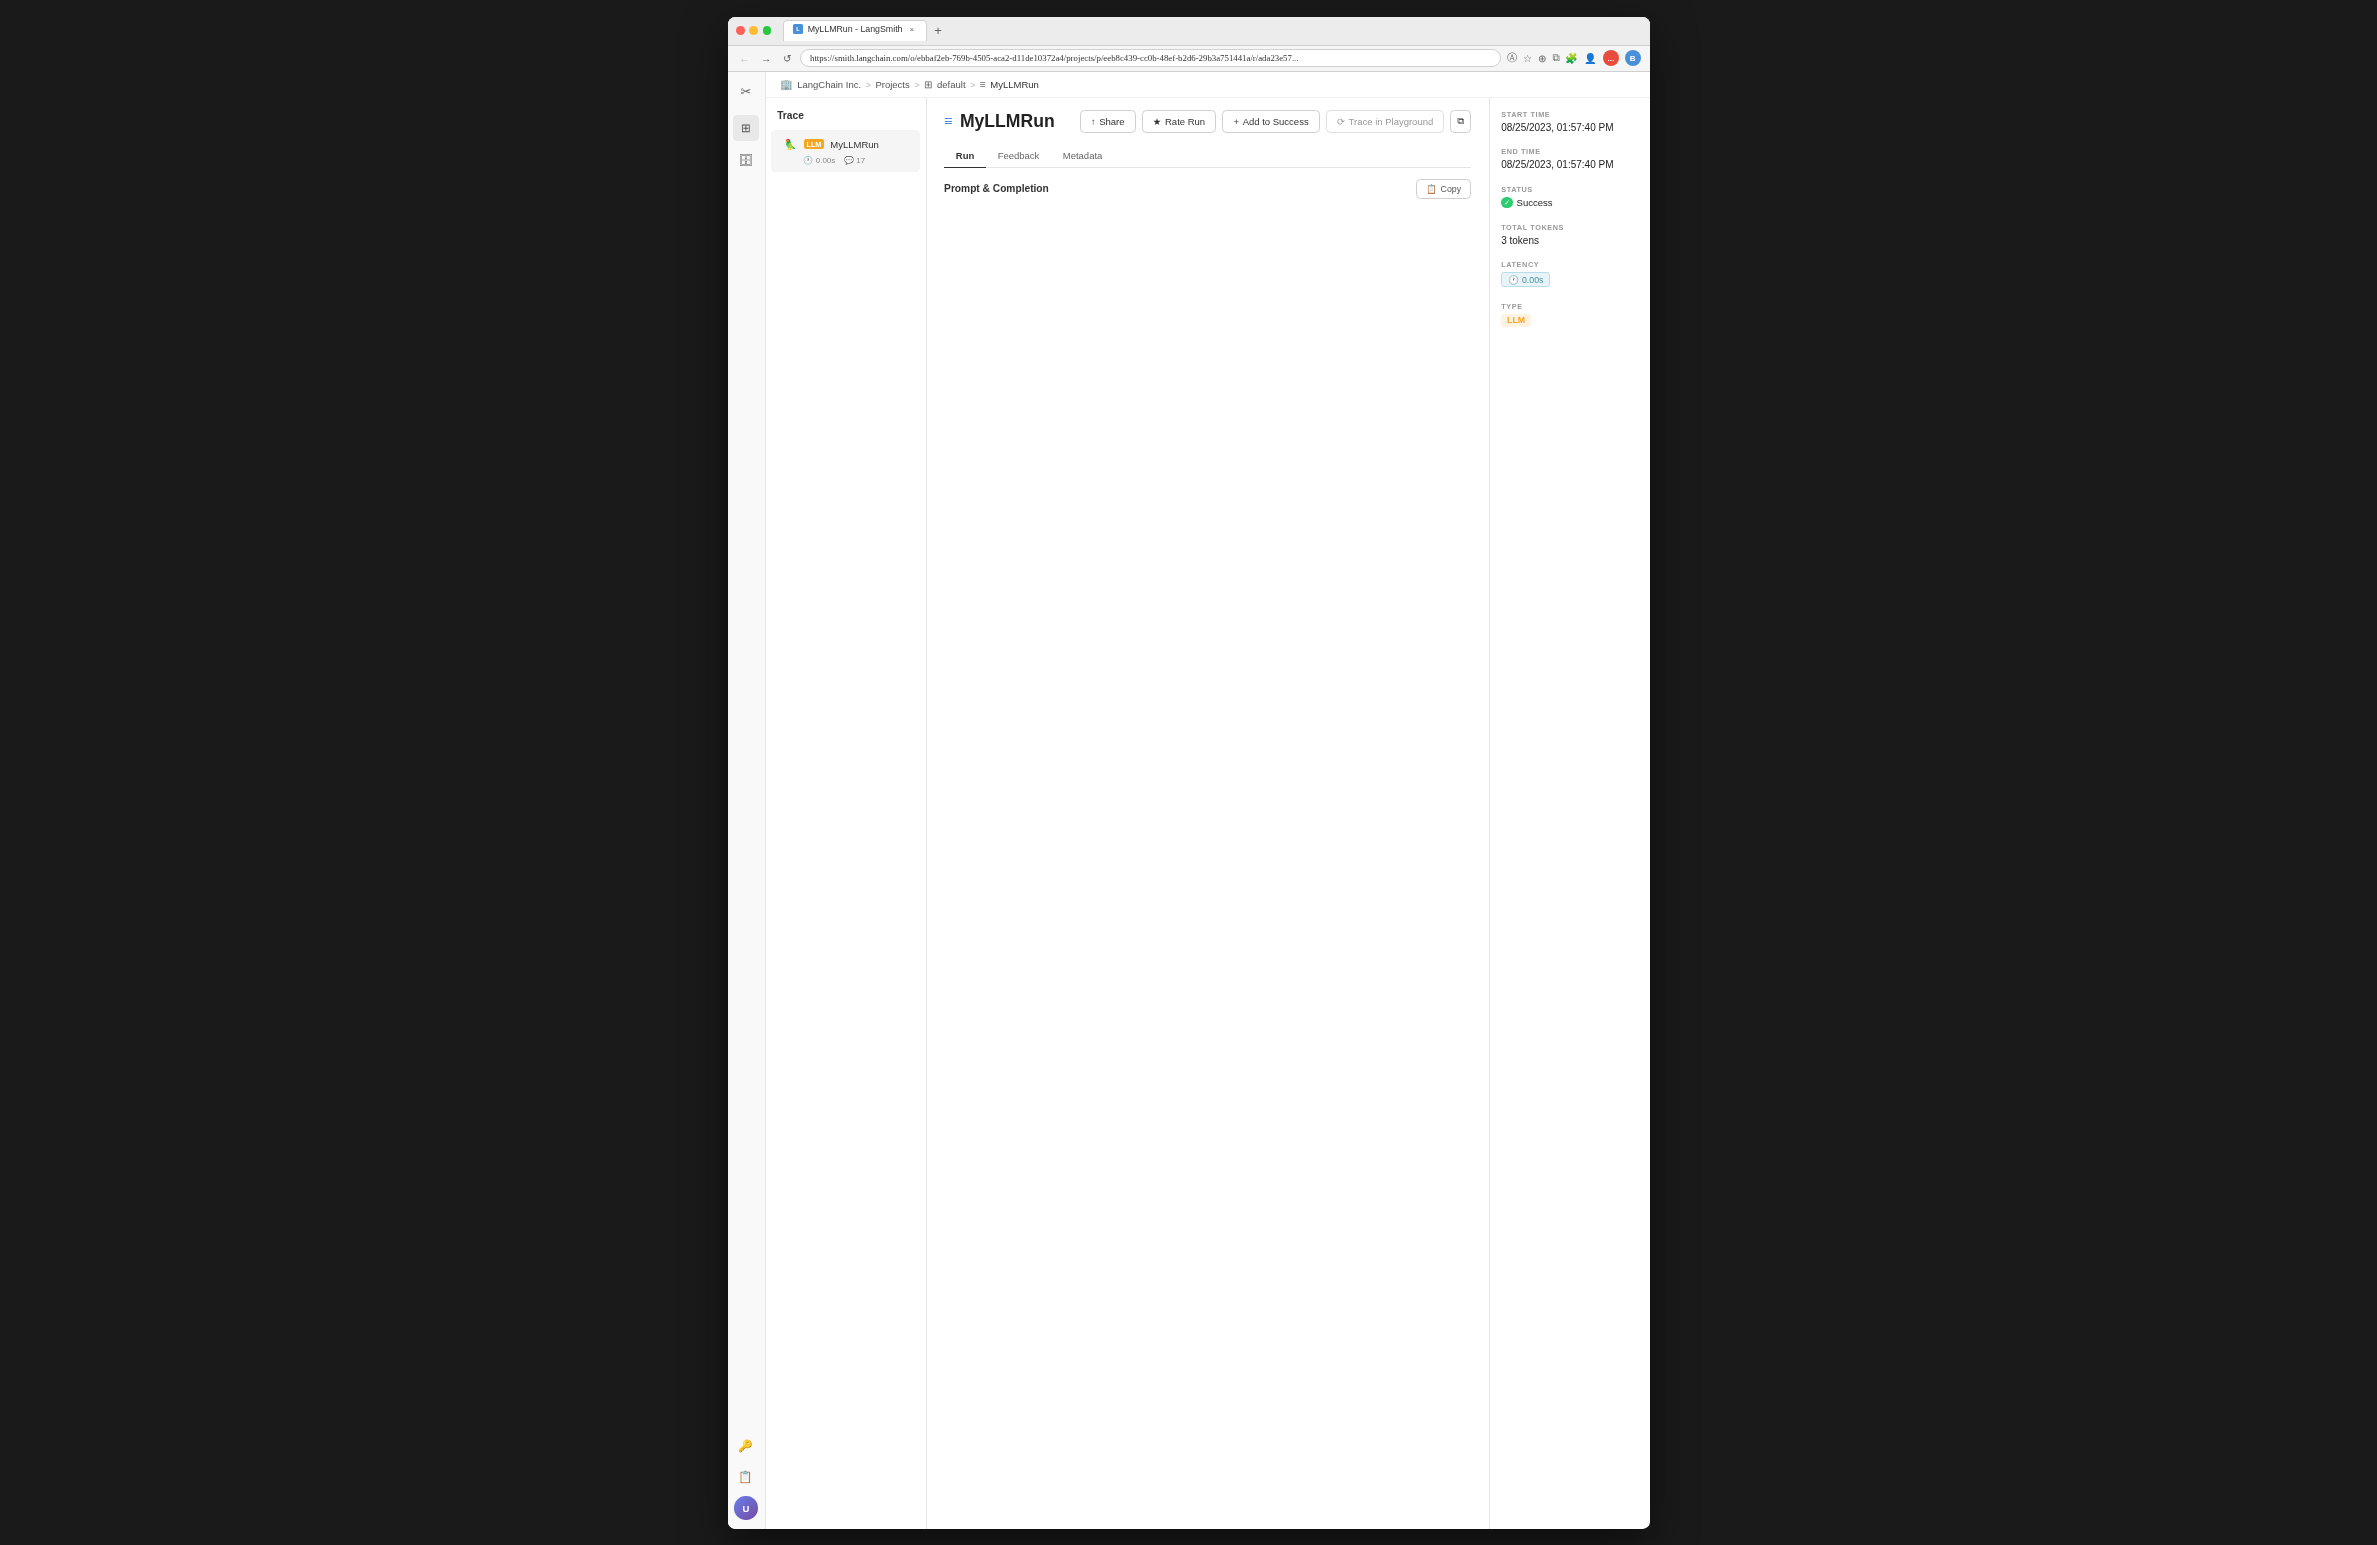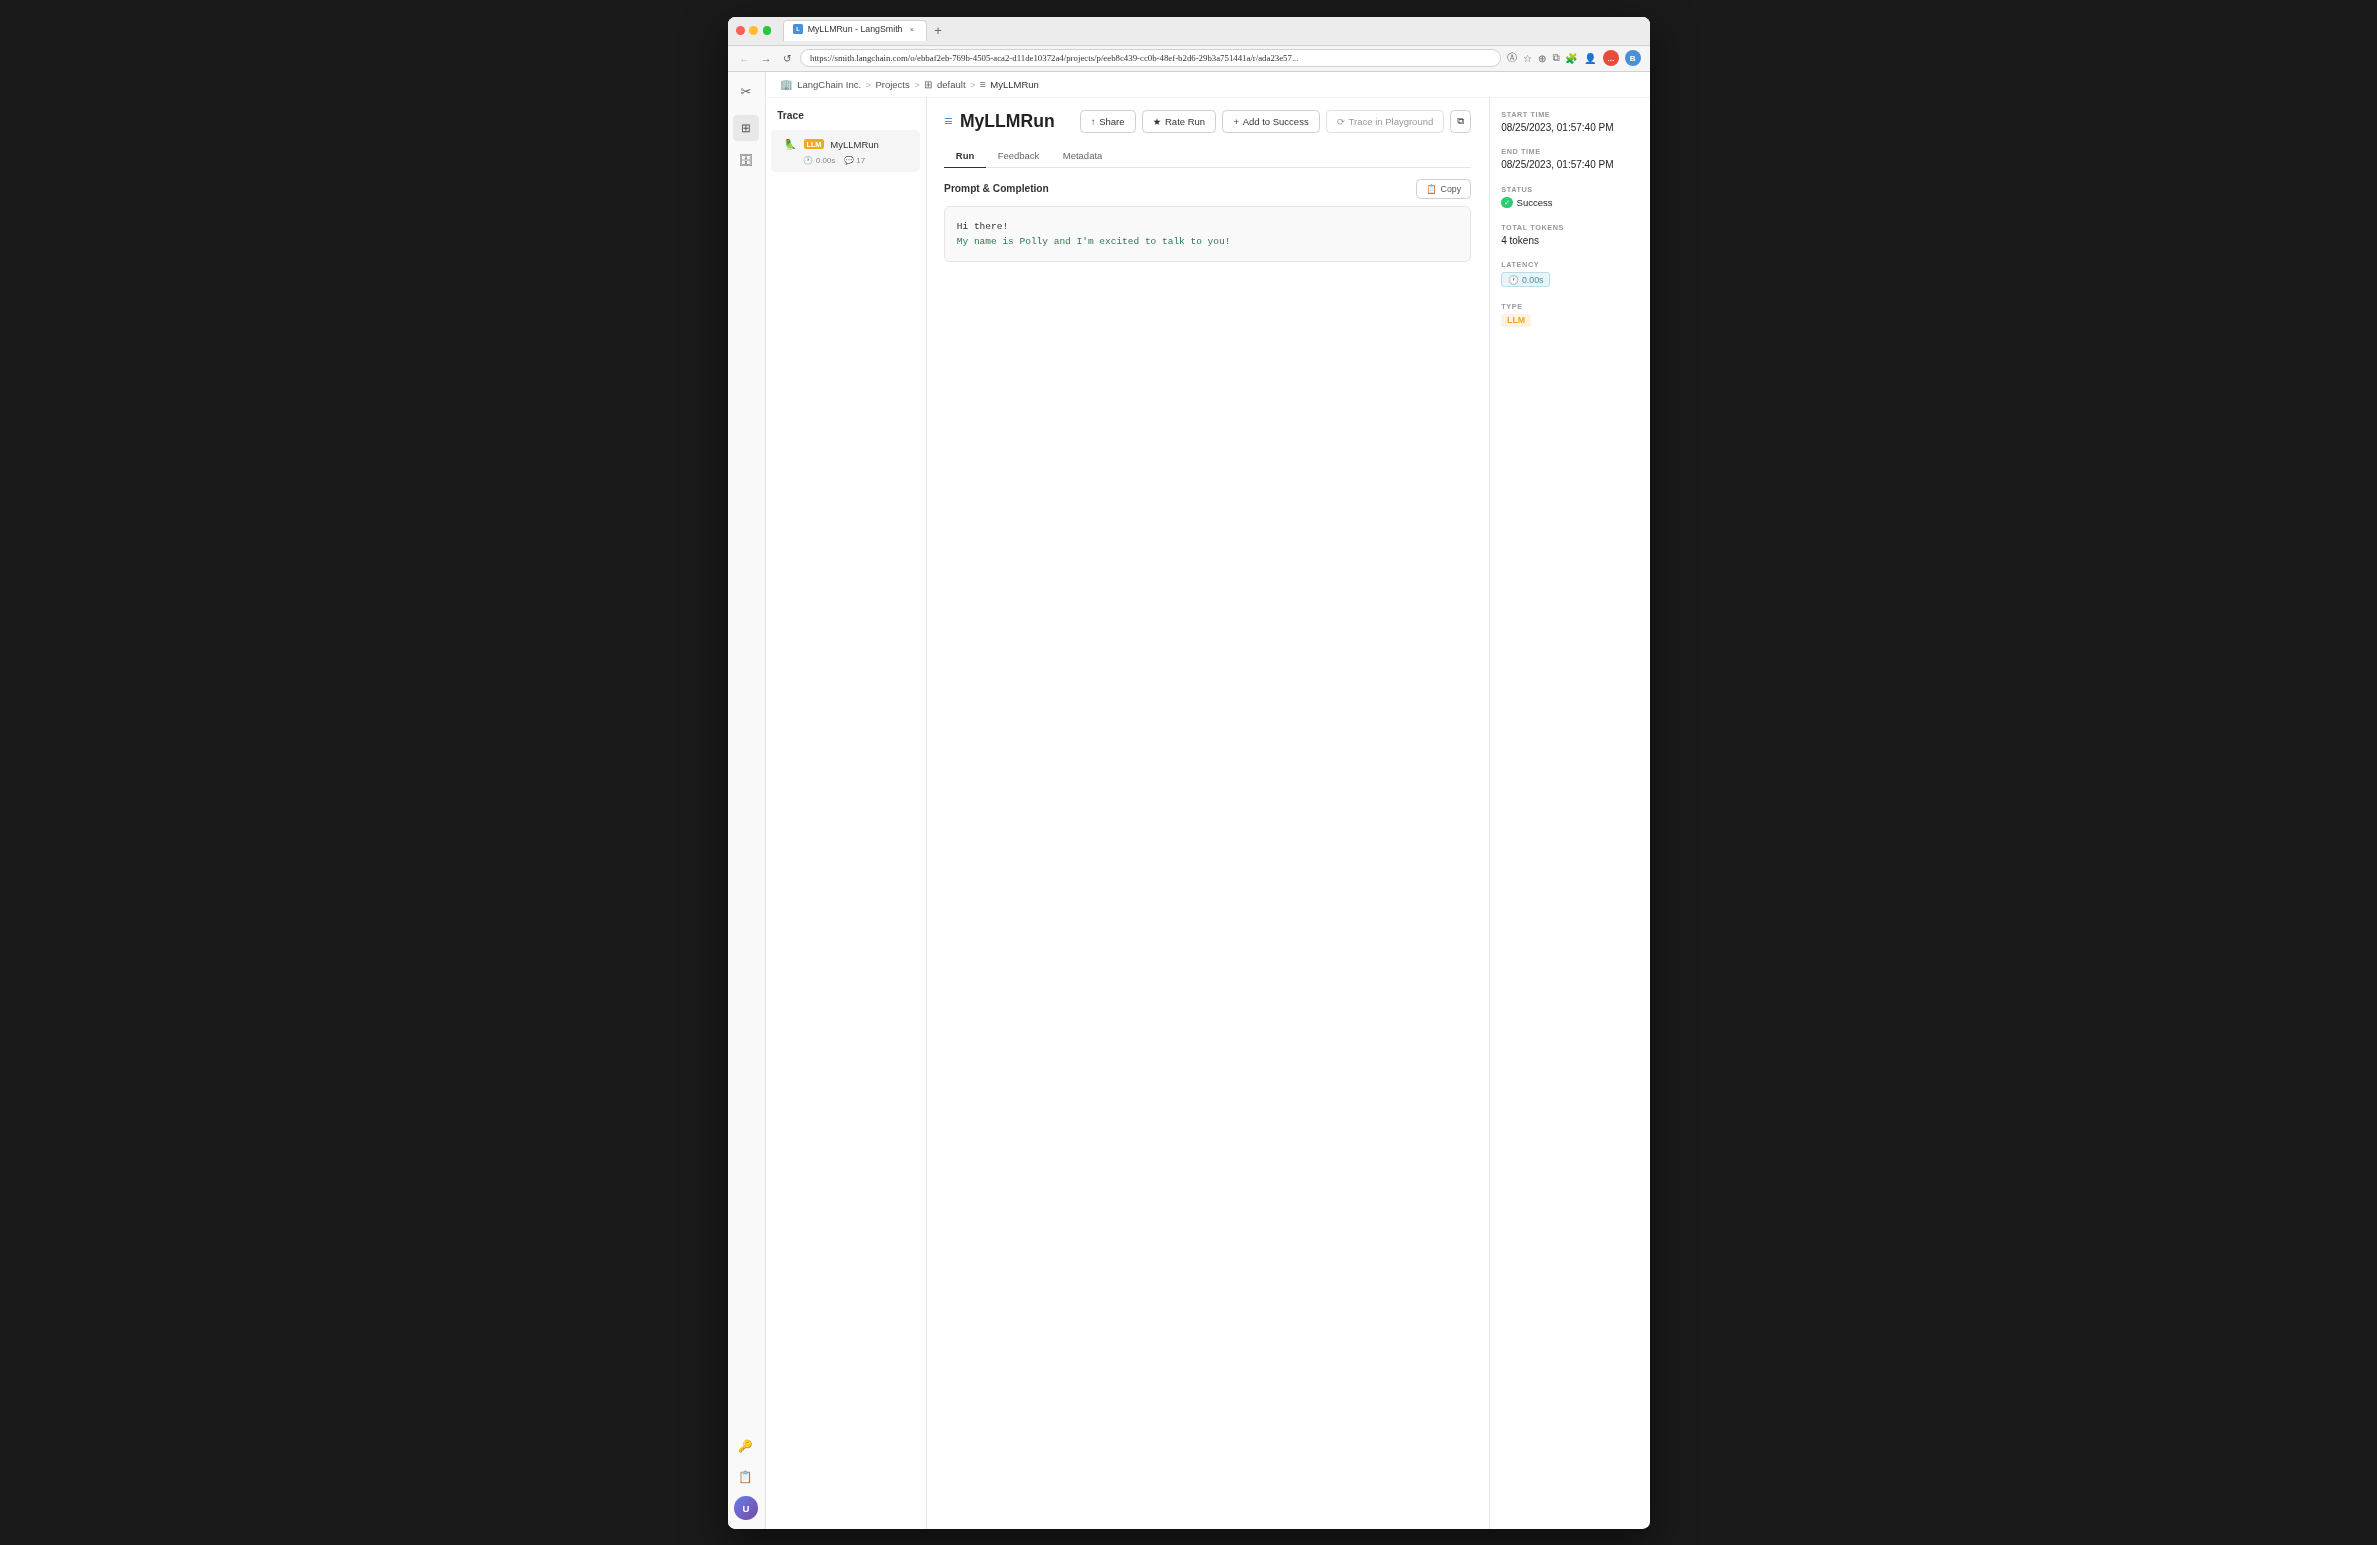--- a/index.html
+++ b/index.html
@@ -561,45 +561,41 @@
             </div>
 
             <div class="section-header">
               <span class="section-title">Prompt &amp; Completion</span>
               <button class="copy-btn">
                 <span>📋</span>
                 <span>Copy</span>
               </button>
             </div>
 
-            <div class="completion-box">
-              <div class="completion-prompt">Hi there!</div>
-              <div class="completion-response">My name is Polly and I'm excited to talk to you!</div>
-            </div>
           </div>
 
           <div class="metadata-panel">
             <div class="meta-section">
               <div class="meta-label">START TIME</div>
               <div class="meta-value">08/25/2023, 01:57:40 PM</div>
             </div>
             <div class="meta-section">
               <div class="meta-label">END TIME</div>
               <div class="meta-value">08/25/2023, 01:57:40 PM</div>
             </div>
             <div class="meta-section">
               <div class="meta-label">STATUS</div>
               <div class="status-success">
                 <div class="status-dot">✓</div>
                 <span>Success</span>
               </div>
             </div>
             <div class="meta-section">
               <div class="meta-label">TOTAL TOKENS</div>
-              <div class="meta-value">4 tokens</div>
+              <div class="meta-value">3 tokens</div>
             </div>
             <div class="meta-section">
               <div class="meta-label">LATENCY</div>
               <div class="latency-badge">
                 <span>🕐</span>
                 <span>0.00s</span>
               </div>
             </div>
             <div class="meta-section">
               <div class="meta-label">TYPE</div>

